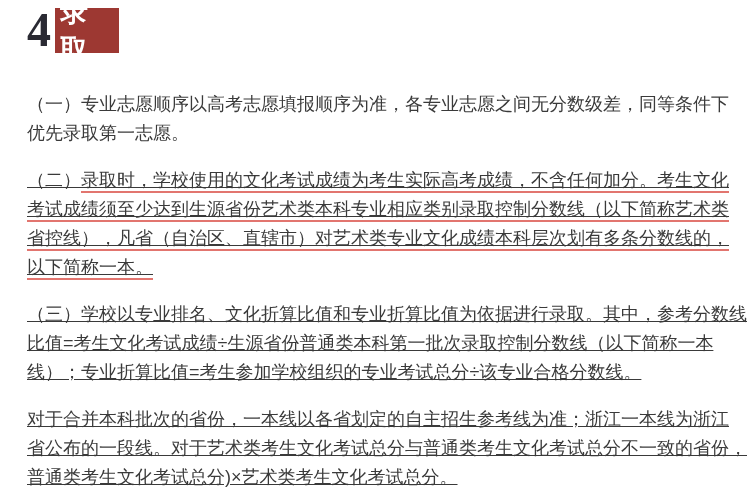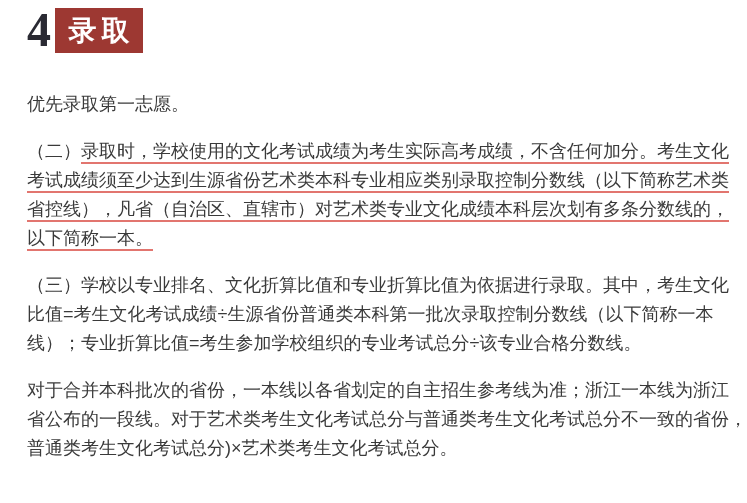--- a/index.html
+++ b/index.html
@@ -31,69 +31,70 @@
     font-size: 48px;
     line-height: 46px;
     color: var(--number);
     font-weight: bold;
   }
   .badge {
     margin-left: 4px;
     margin-top: 1px;
     background: var(--badge-bg);
     color: var(--badge-fg);
-    width: 88px;
+    width: 64px;
     height: 45px;
     display: flex;
     align-items: center;
     justify-content: center;
     font-size: 28px;
     font-weight: bold;
     letter-spacing: 5px;
     padding-left: 5px; 
   }
   .content {
     padding: 0 27px;
     font-size: 18px;
     color: var(--text);
   }
   .para { line-height: 29px; }
   .para-1 { margin-top: 37px; }
-  .para-2, .para-3, .para-4 { margin-top: 18px; }
+  .para-2, .para-3, .para-4 { margin-top: 18px; text-decoration: underline; }
   .line { white-space: nowrap; }
   .ul {
     border-bottom: 2px solid var(--underline);
     padding-bottom: 1px;
   }
 </style>
 </head>
 <body>
 
 <div class="page">
 
   <div class="header">
     <span class="num">4</span>
     <span class="badge">录取</span>
   </div>
 
   <div class="content">
 
     <div class="para para-1">
+      <div class="line">（一）专业志愿顺序以高考志愿填报顺序为准，各专业志愿之间无分数级差，同等条件下</div>
       <div class="line">优先录取第一志愿。</div>
     </div>
 
     <div class="para para-2">
       <div class="line"><span>（二）</span><span class="ul">录取时，学校使用的文化考试成绩为考生实际高考成绩，不含任何加分。考生文化</span></div>
       <div class="line"><span class="ul">考试成绩须至少达到生源省份艺术类本科专业相应类别录取控制分数线（以下简称艺术类</span></div>
       <div class="line"><span class="ul">省控线），凡省（自治区、直辖市）对艺术类专业文化成绩本科层次划有多条分数线的，</span></div>
       <div class="line"><span class="ul">以下简称一本。</span></div>
     </div>
 
     <div class="para para-3">
-      <div class="line">（三）学校以专业排名、文化折算比值和专业折算比值为依据进行录取。其中，考生文化</div>
+      <div class="line">（三）学校以专业排名、文化折算比值和专业折算比值为依据进行录取。其中，参考分数线</div>
       <div class="line">比值=考生文化考试成绩÷生源省份普通类本科第一批次录取控制分数线（以下简称一本</div>
       <div class="line">线）；专业折算比值=考生参加学校组织的专业考试总分÷该专业合格分数线。</div>
     </div>
 
     <div class="para para-4">
       <div class="line">对于合并本科批次的省份，一本线以各省划定的自主招生参考线为准；浙江一本线为浙江</div>
       <div class="line">省公布的一段线。对于艺术类考生文化考试总分与普通类考生文化考试总分不一致的省份，</div>
       <div class="line">普通类考生文化考试总分)×艺术类考生文化考试总分。</div>
     </div>
 

